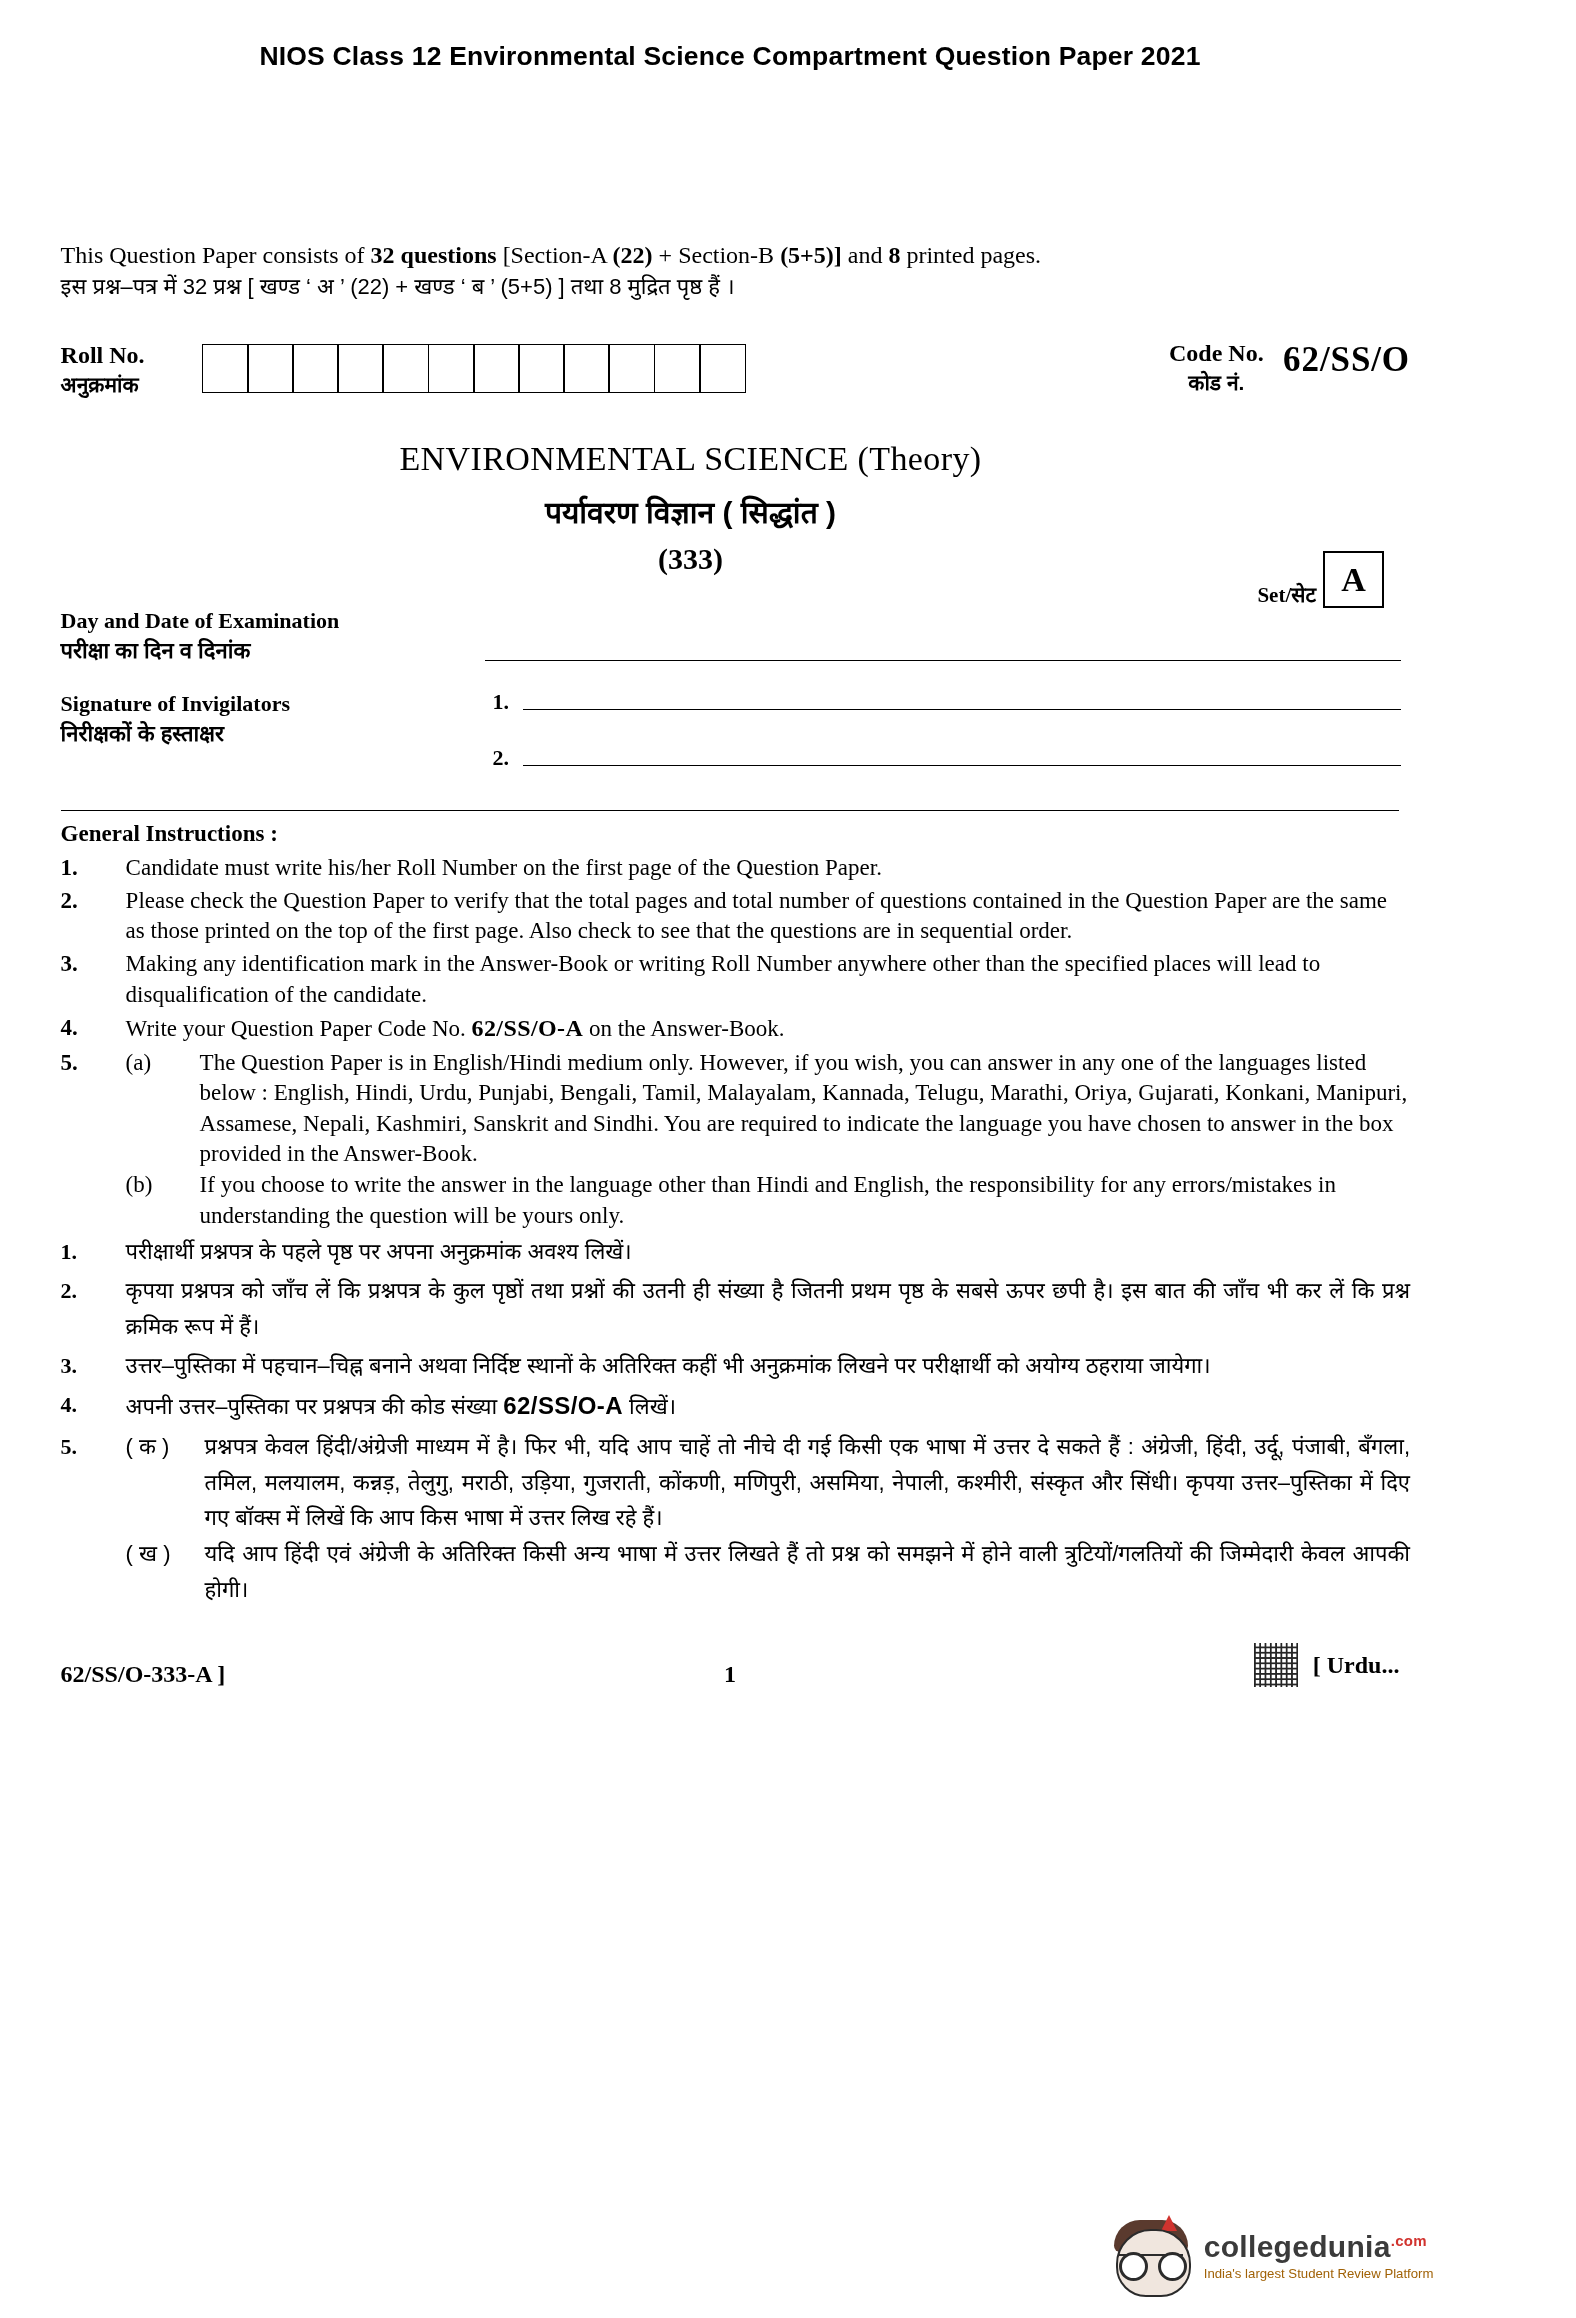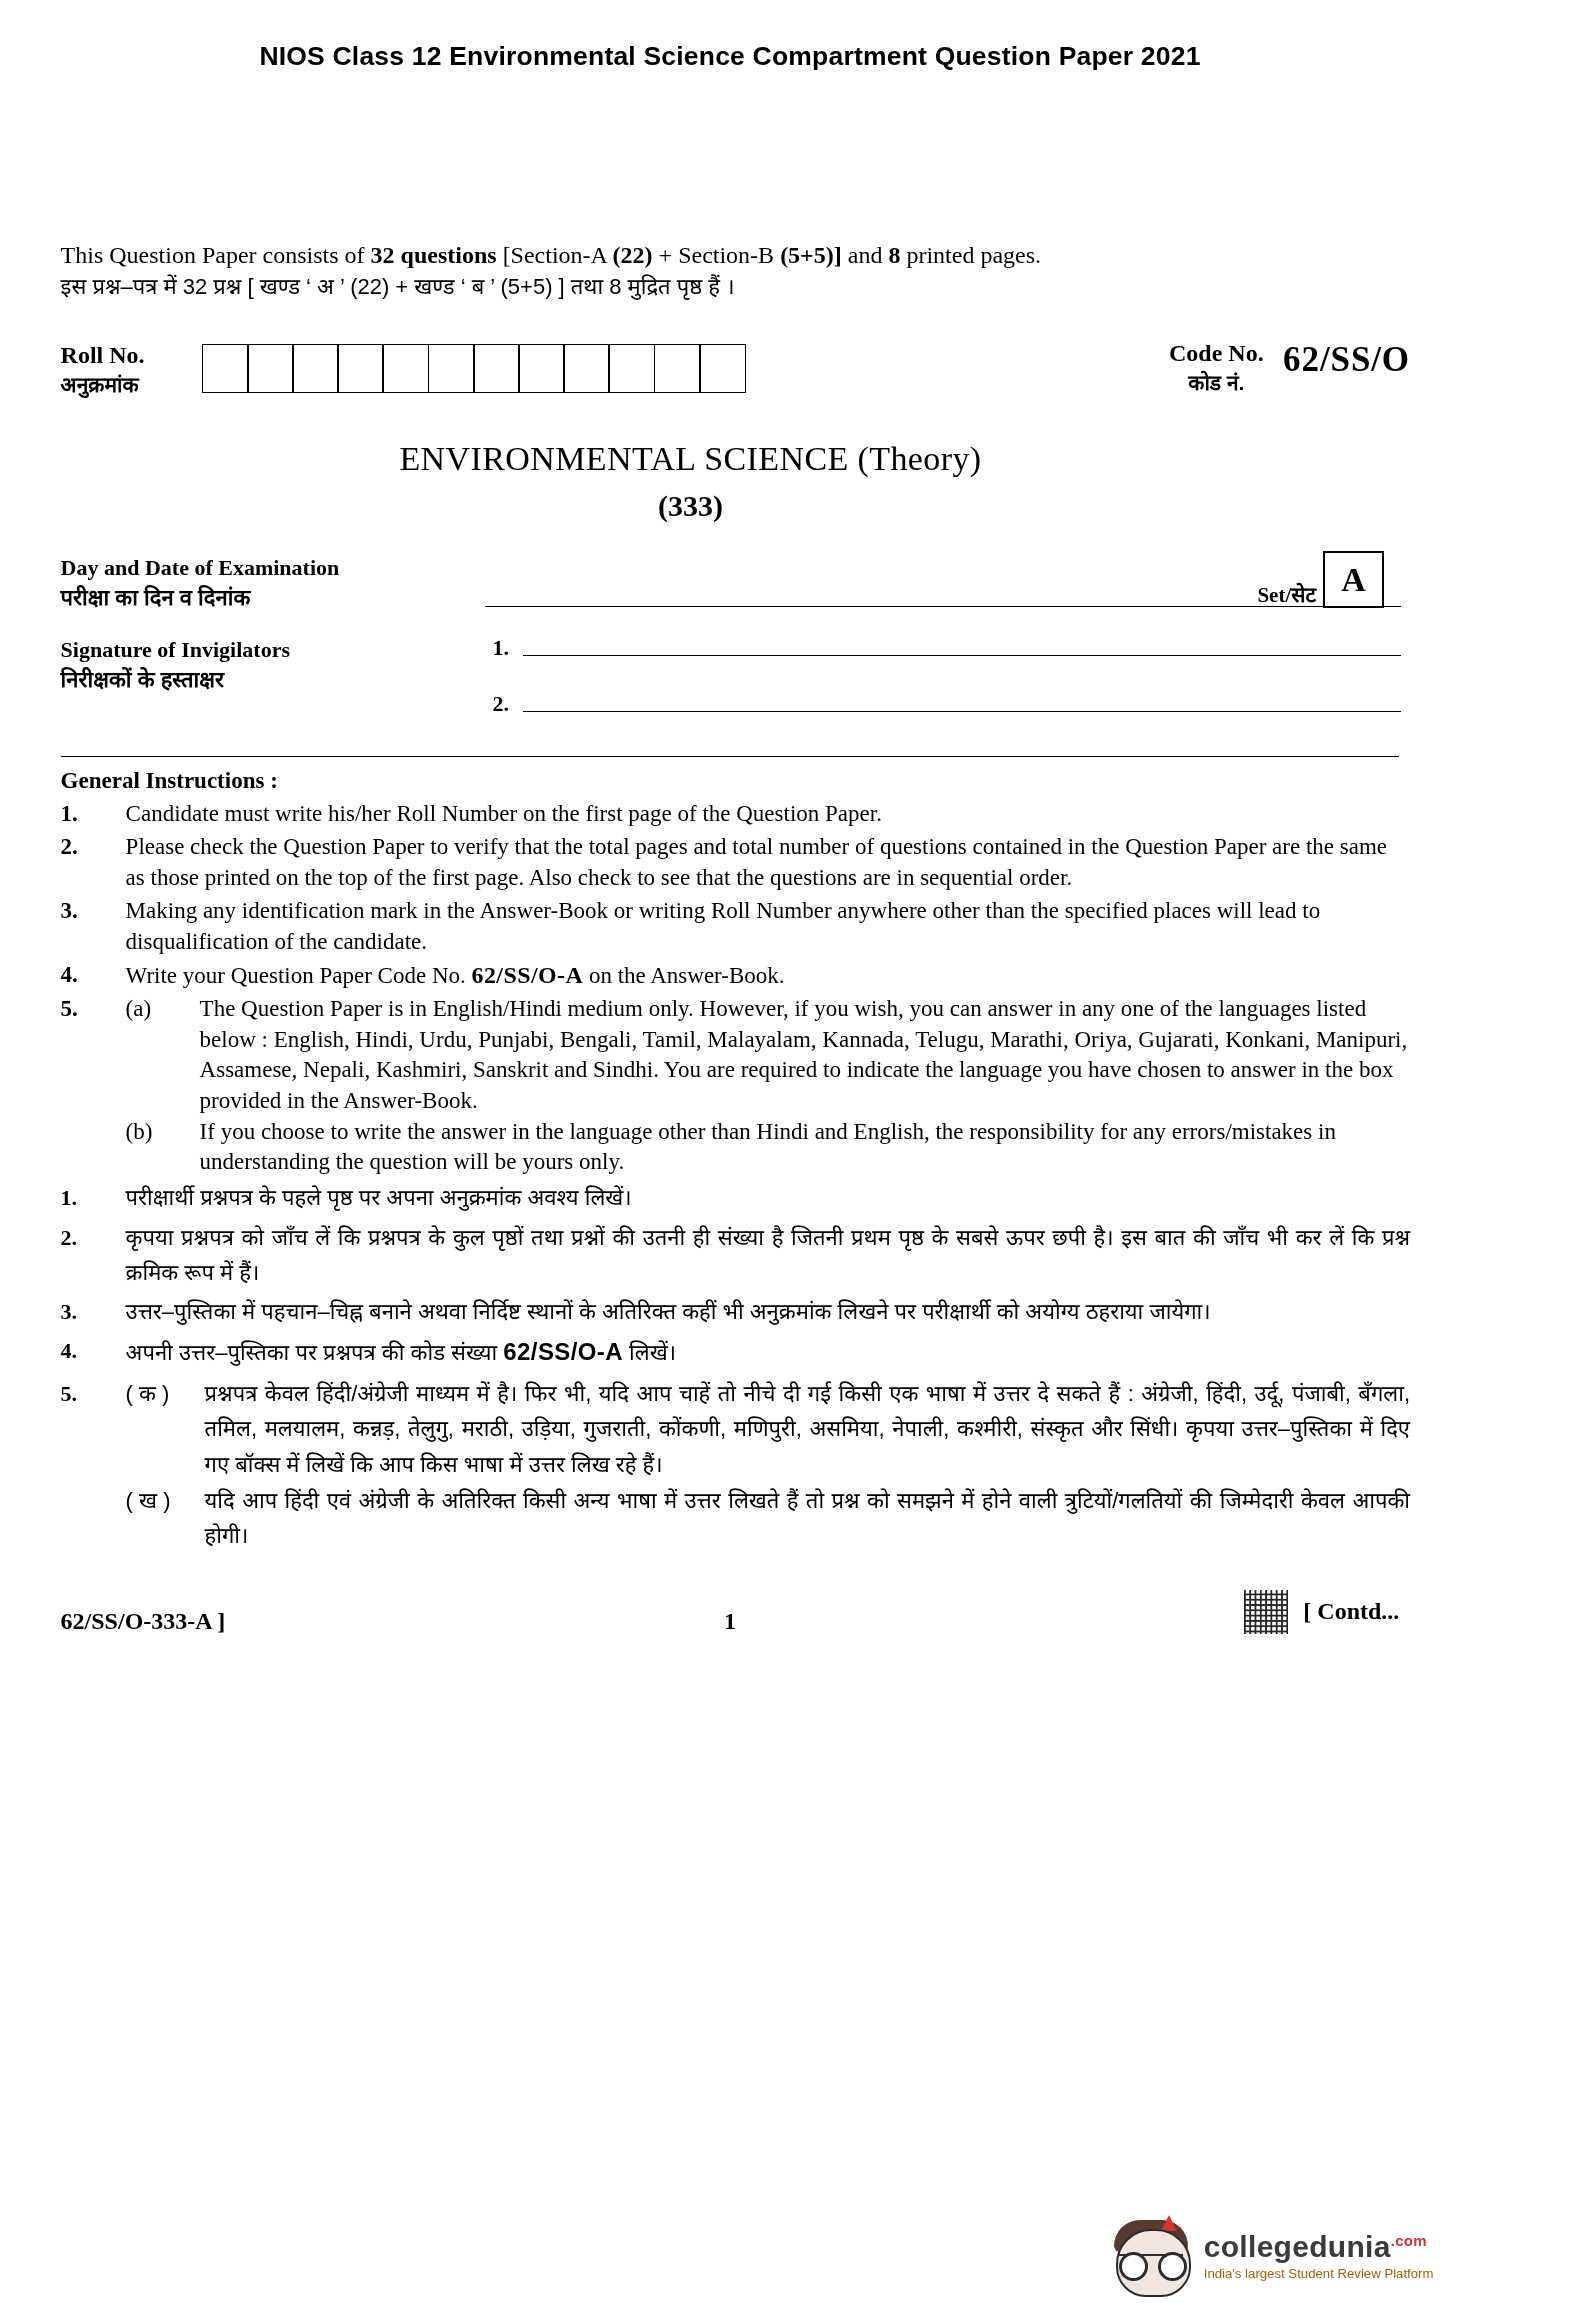--- a/index.html
+++ b/index.html
@@ -388,20 +388,21 @@
       <div class="coderight">
         <div class="codelbl">
           <span>Code No.</span>
           <span class="hn">कोड नं.</span>
         </div>
         <div class="codeval">62/SS/O</div>
       </div>
     </div>
 
     <div class="subject">ENVIRONMENTAL SCIENCE (Theory)</div>
+    <div class="subject-hi">पर्यावरण विज्ञान ( सिद्धांत )</div>
     <div class="subject-code">(333)</div>
 
     <div class="setbox">
       <span class="lbl">Set/सेट</span>
       <span class="bx">A</span>
     </div>
 
     <div class="fieldrow">
       <div class="fieldlabel">
         <span>Day and Date of Examination</span>
@@ -494,21 +495,21 @@
           </span>
         </span>
       </div>
     </div>
 
     <div class="footer">
       <div class="left">62/SS/O-333-A ]</div>
       <div class="center">1</div>
       <div class="right">
         <span class="qr"></span>
-        <span>[ Contd...</span>
+        <span>[ Urdu...</span>
       </div>
     </div>
 
   </div>
 
   <div class="brand">
     <div class="brand-face">
       <div class="hair"></div>
       <div class="cap"></div>
       <div class="head"></div>

